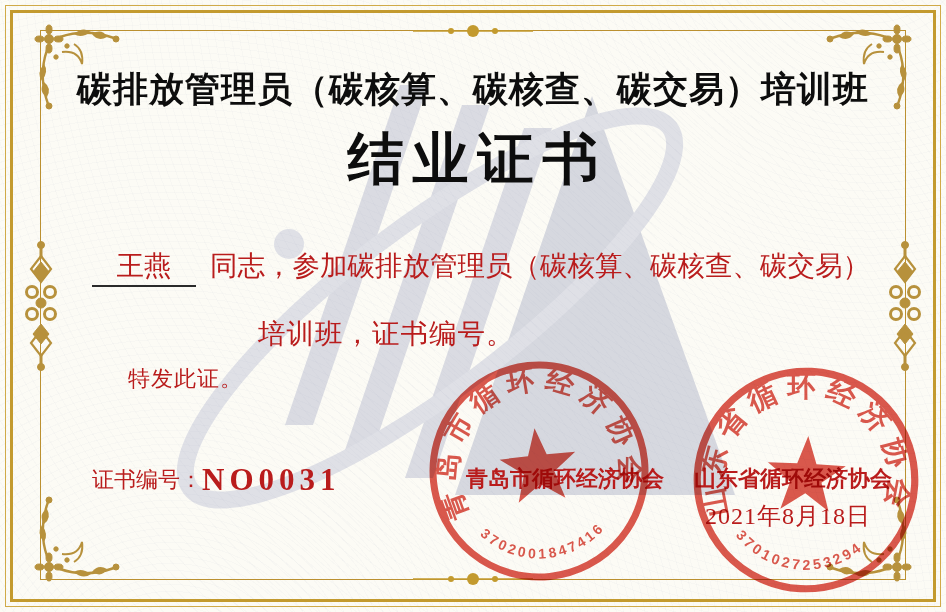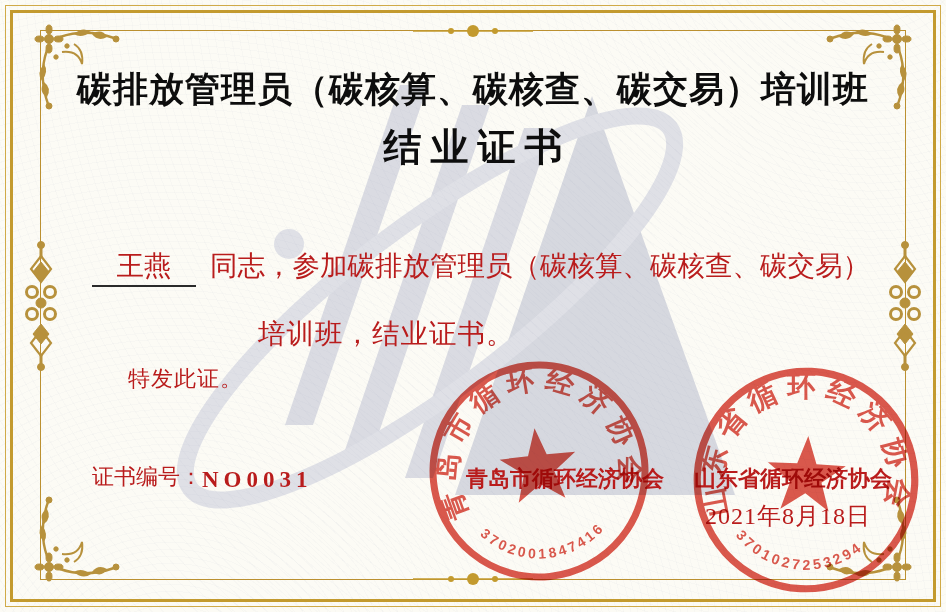--- a/index.html
+++ b/index.html
@@ -21,30 +21,30 @@
   .corner.br{left:822px;top:492px;transform:scale(-1,-1);}
   .side{position:absolute;width:44px;height:132px;top:240px;}
   .side.left{left:19px;}
   .side.right{left:883px;}
   .beads{position:absolute;width:120px;height:16px;left:413px;}
   .beads.top{top:23px;}
   .beads.bottom{top:571px;}
   .t{position:absolute;color:#b91c1c;white-space:nowrap;}
   .t-course{left:0;right:0;top:66px;text-align:center;font-size:35px;font-weight:700;
             font-family:"Liberation Sans",sans-serif;color:#0d0d0d;letter-spacing:1px;}
-  .t-sub{left:0;right:0;top:122px;text-align:center;font-size:38px;font-weight:700;
+  .t-sub{left:0;right:0;top:122px;text-align:center;font-size:56px;font-weight:700;
          font-family:"Liberation Sans",sans-serif;color:#0d0d0d;letter-spacing:9px;text-indent:9px;}
   .t-line1{left:92px;top:248px;font-size:27.5px;}
   .name{display:inline-block;min-width:100px;text-align:center;border-bottom:2px solid #2a2a2a;
         padding:0 2px 1px;margin-right:14px;}
   .t-line2{left:258px;top:316px;font-size:27.5px;letter-spacing:1px;}
   .t-line3{left:128px;top:364px;font-size:22px;letter-spacing:1px;}
   .t-serial{left:92px;top:462px;}
   .serial-label{font-size:22px;vertical-align:3px;}
-  .serial-value{font-size:23px;font-weight:600;letter-spacing:5px;}
+  .serial-value{font-size:31px;font-weight:600;letter-spacing:5px;}
   .t-issuers{left:466px;top:464px;font-size:22px;font-weight:700;}
   .issuer-gap{display:inline-block;width:30px;}
   .t-date{left:705px;top:500px;font-size:24px;letter-spacing:1px;}
   .seal{position:absolute;opacity:.85;mix-blend-mode:multiply;}
   .seal-left{left:424px;top:356px;width:230px;height:230px;transform:rotate(-6deg);}
   .seal-right{left:688px;top:362px;width:236px;height:236px;transform:rotate(3deg);}
 </style>
 </head>
 <body>
 
@@ -141,21 +141,21 @@
     <circle cx="60" cy="8" r="6" fill="#c39a2e"></circle>
     <circle cx="82" cy="8" r="3" fill="#c39a2e"></circle>
   </svg>
 
   <div class="t t-course">碳排放管理员（碳核算、碳核查、碳交易）培训班</div>
   <div class="t t-sub">结业证书</div>
 
   <div class="t t-line1">
     <span class="name">王燕</span><span>同志，参加碳排放管理员（碳核算、碳核查、碳交易）</span>
   </div>
-  <div class="t t-line2">培训班，结业证书。</div>
+  <div class="t t-line2">培训班，证书编号。</div>
   <div class="t t-line3">特发此证。</div>
 
   <div class="t t-serial">
     <span class="serial-label">证书编号：</span><span class="serial-value">NO0031</span>
   </div>
 
   <div class="t t-issuers">
     <span>青岛市循环经济协会</span><span class="issuer-gap"></span><span>山东省循环经济协会</span>
   </div>
   <div class="t t-date">2021年8月18日</div>

